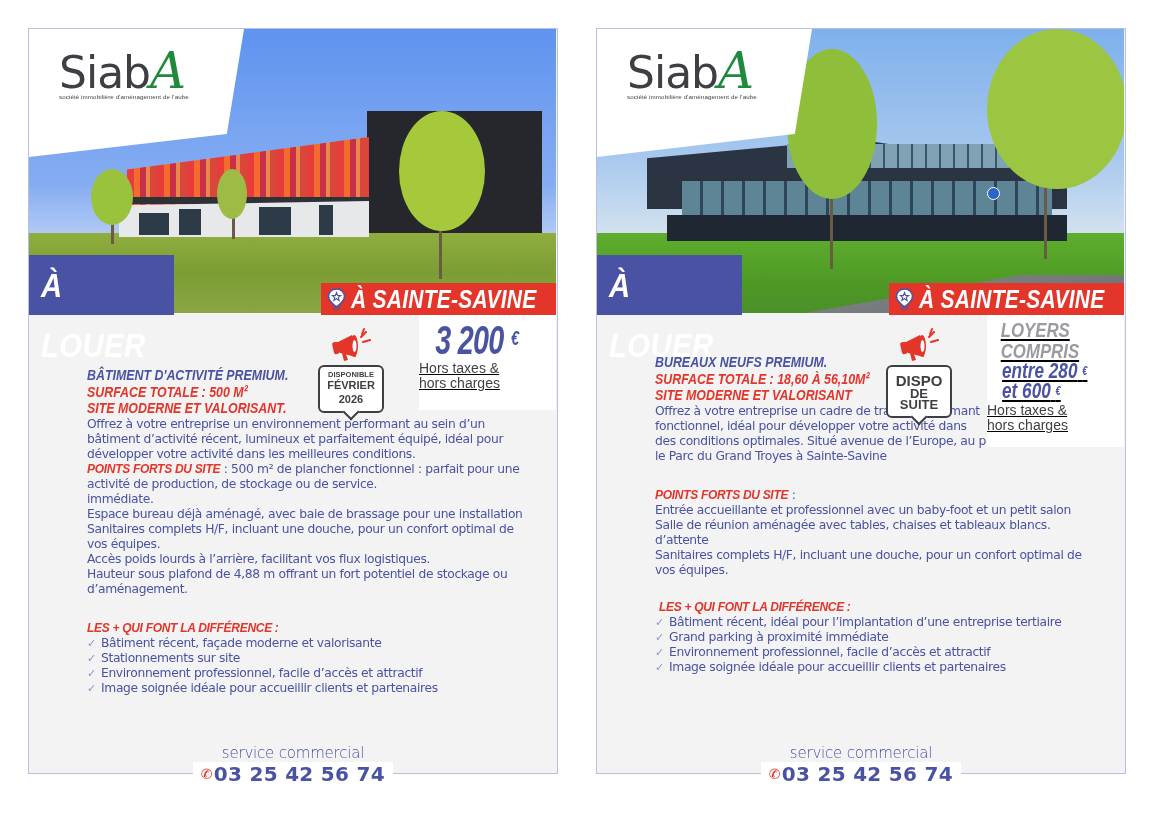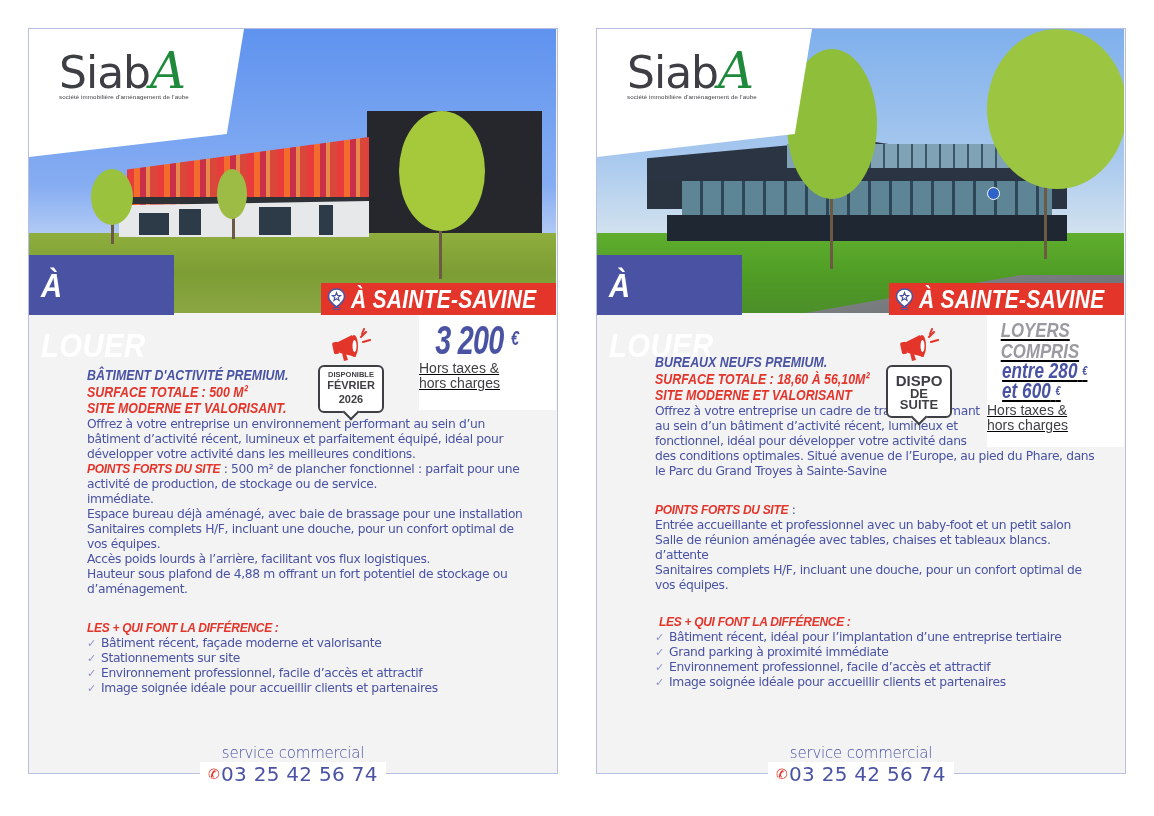--- a/index.html
+++ b/index.html
@@ -98,21 +98,21 @@
   .label-red { color: #e4352b; font-weight: 700; font-style: italic; font-size: 12px; letter-spacing: -0.3px; font-family: "Liberation Sans", sans-serif; }
   .section-title { color: #e4352b; font-weight: 700; font-style: italic; font-size: 12px; line-height: 15px; font-family: "Liberation Sans", sans-serif; letter-spacing: -0.3px; }
   .check { display: flex; align-items: center; }
   .check-icon { color: #8c92c8; font-size: 11px; width: 14px; flex: none; }
 
   
   .footer { position: absolute; left: 0; right: 0; top: 716px; text-align: center; z-index: 5; }
   .svc { color: #4a53a3; font-size: 15px; line-height: 16px; font-family: "DejaVu Sans", sans-serif; font-weight: 300; letter-spacing: -0.2px; }
   .phone-wrap { display: inline-flex; align-items: center; background: #fff; padding: 0 8px 2px; margin-top: 1px; }
   .phone-icon { color: #e4352b; font-size: 14px; margin-right: 1px; }
-  .phone { color: #4a53a3; font-weight: 400; font-size: 20px; letter-spacing: 0.3px; font-family: "DejaVu Sans", sans-serif; }
+  .phone { color: #4a53a3; font-weight: 700; font-size: 20px; letter-spacing: 0.3px; font-family: "DejaVu Sans", sans-serif; }
 </style>
 </head>
 <body>
 
 <div class="flyer left">
   <div class="photo">
     <div class="sky"></div>
     <div class="grass"></div>
     <div class="bldg-l-black"></div>
     <div class="bldg-l-stripe"></div>
@@ -290,21 +290,20 @@
     <div class="price-note" style="margin-top:2px;">Hors taxes &amp;</div>
     <div class="price-note">hors charges</div>
   </div>
 
   <div class="content" style="top:325px;">
     <div class="heading h-blue">BUREAUX NEUFS PREMIUM.</div>
     <div class="heading h-red">SURFACE TOTALE : 18,60 À 56,10M²</div>
     <div class="heading h-red">SITE MODERNE ET VALORISANT</div>
     <div class="body">
       <div>Offrez à votre entreprise un cadre de travail performant</div>
-      <div>au sein d’un bâtiment d’activité récent, lumineux et</div>
       <div>fonctionnel, idéal pour développer votre activité dans</div>
       <div>des conditions optimales. Situé avenue de l’Europe, au pied du Phare, dans</div>
       <div>le Parc du Grand Troyes à Sainte-Savine</div>
     </div>
     <div class="body" style="margin-top:24px;">
       <div><span class="label-red">POINTS FORTS DU SITE</span><span> :</span></div>
       <div>Entrée accueillante et professionnel avec un baby-foot et un petit salon</div>
       <div>Salle de réunion aménagée avec tables, chaises et tableaux blancs.</div>
       <div>d’attente</div>
       <div>Sanitaires complets H/F, incluant une douche, pour un confort optimal de</div>

